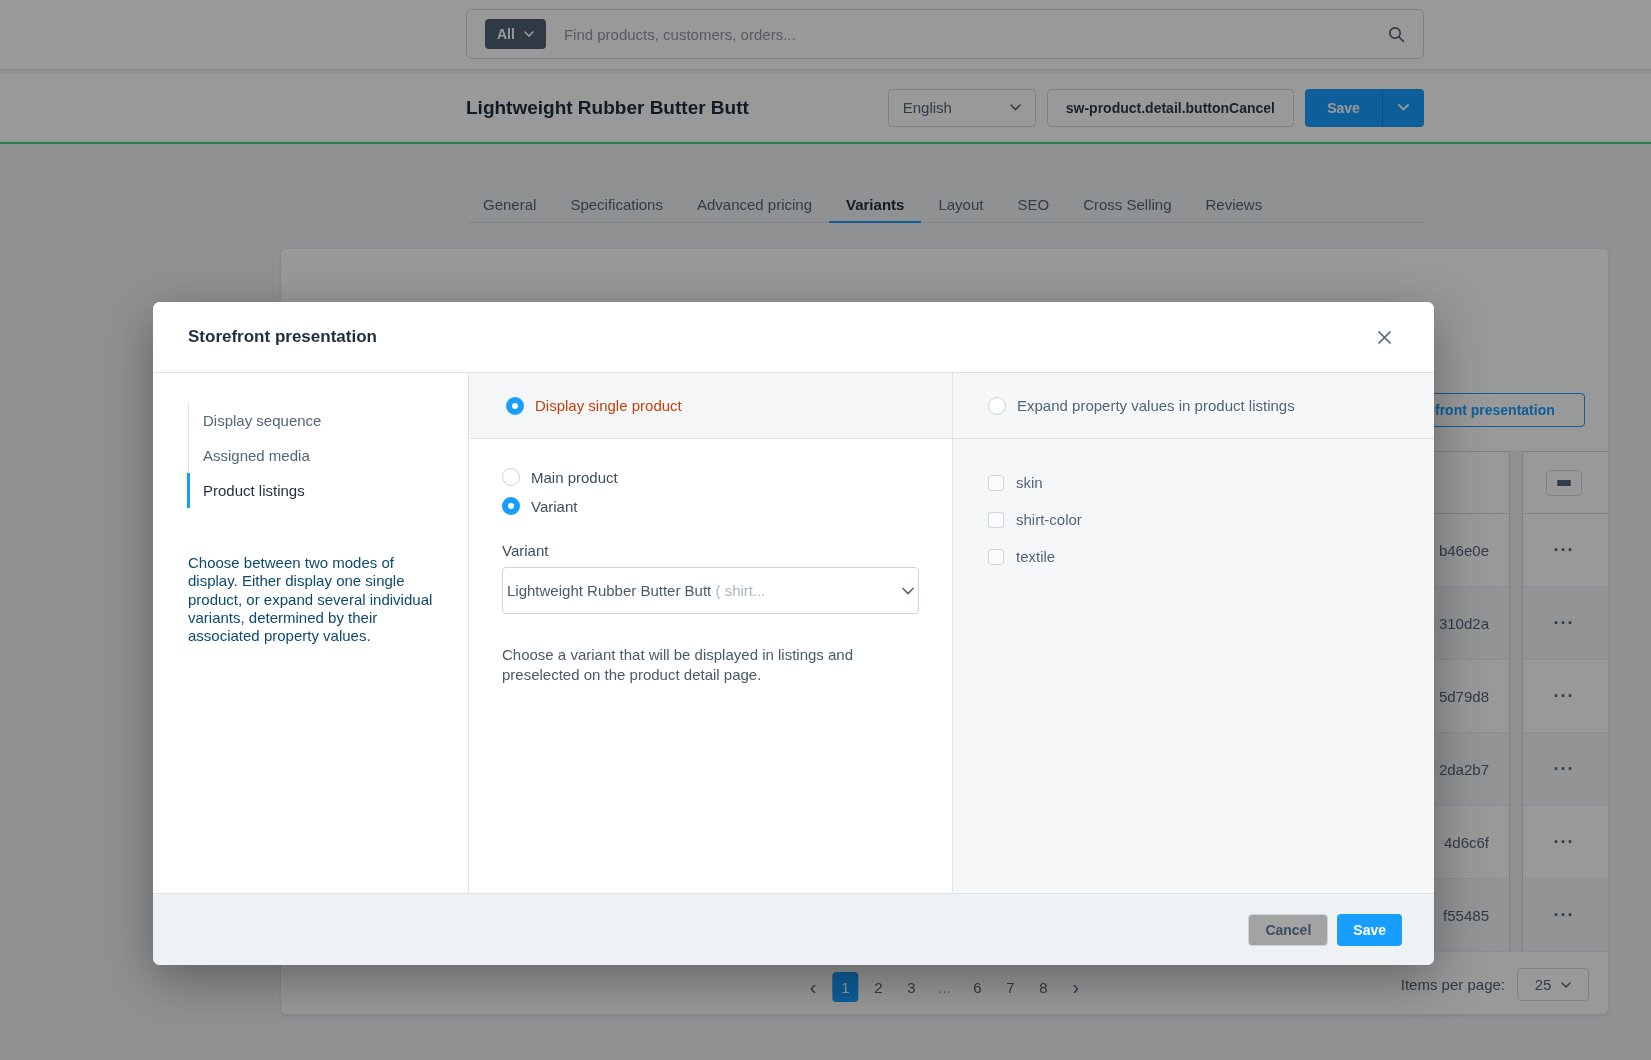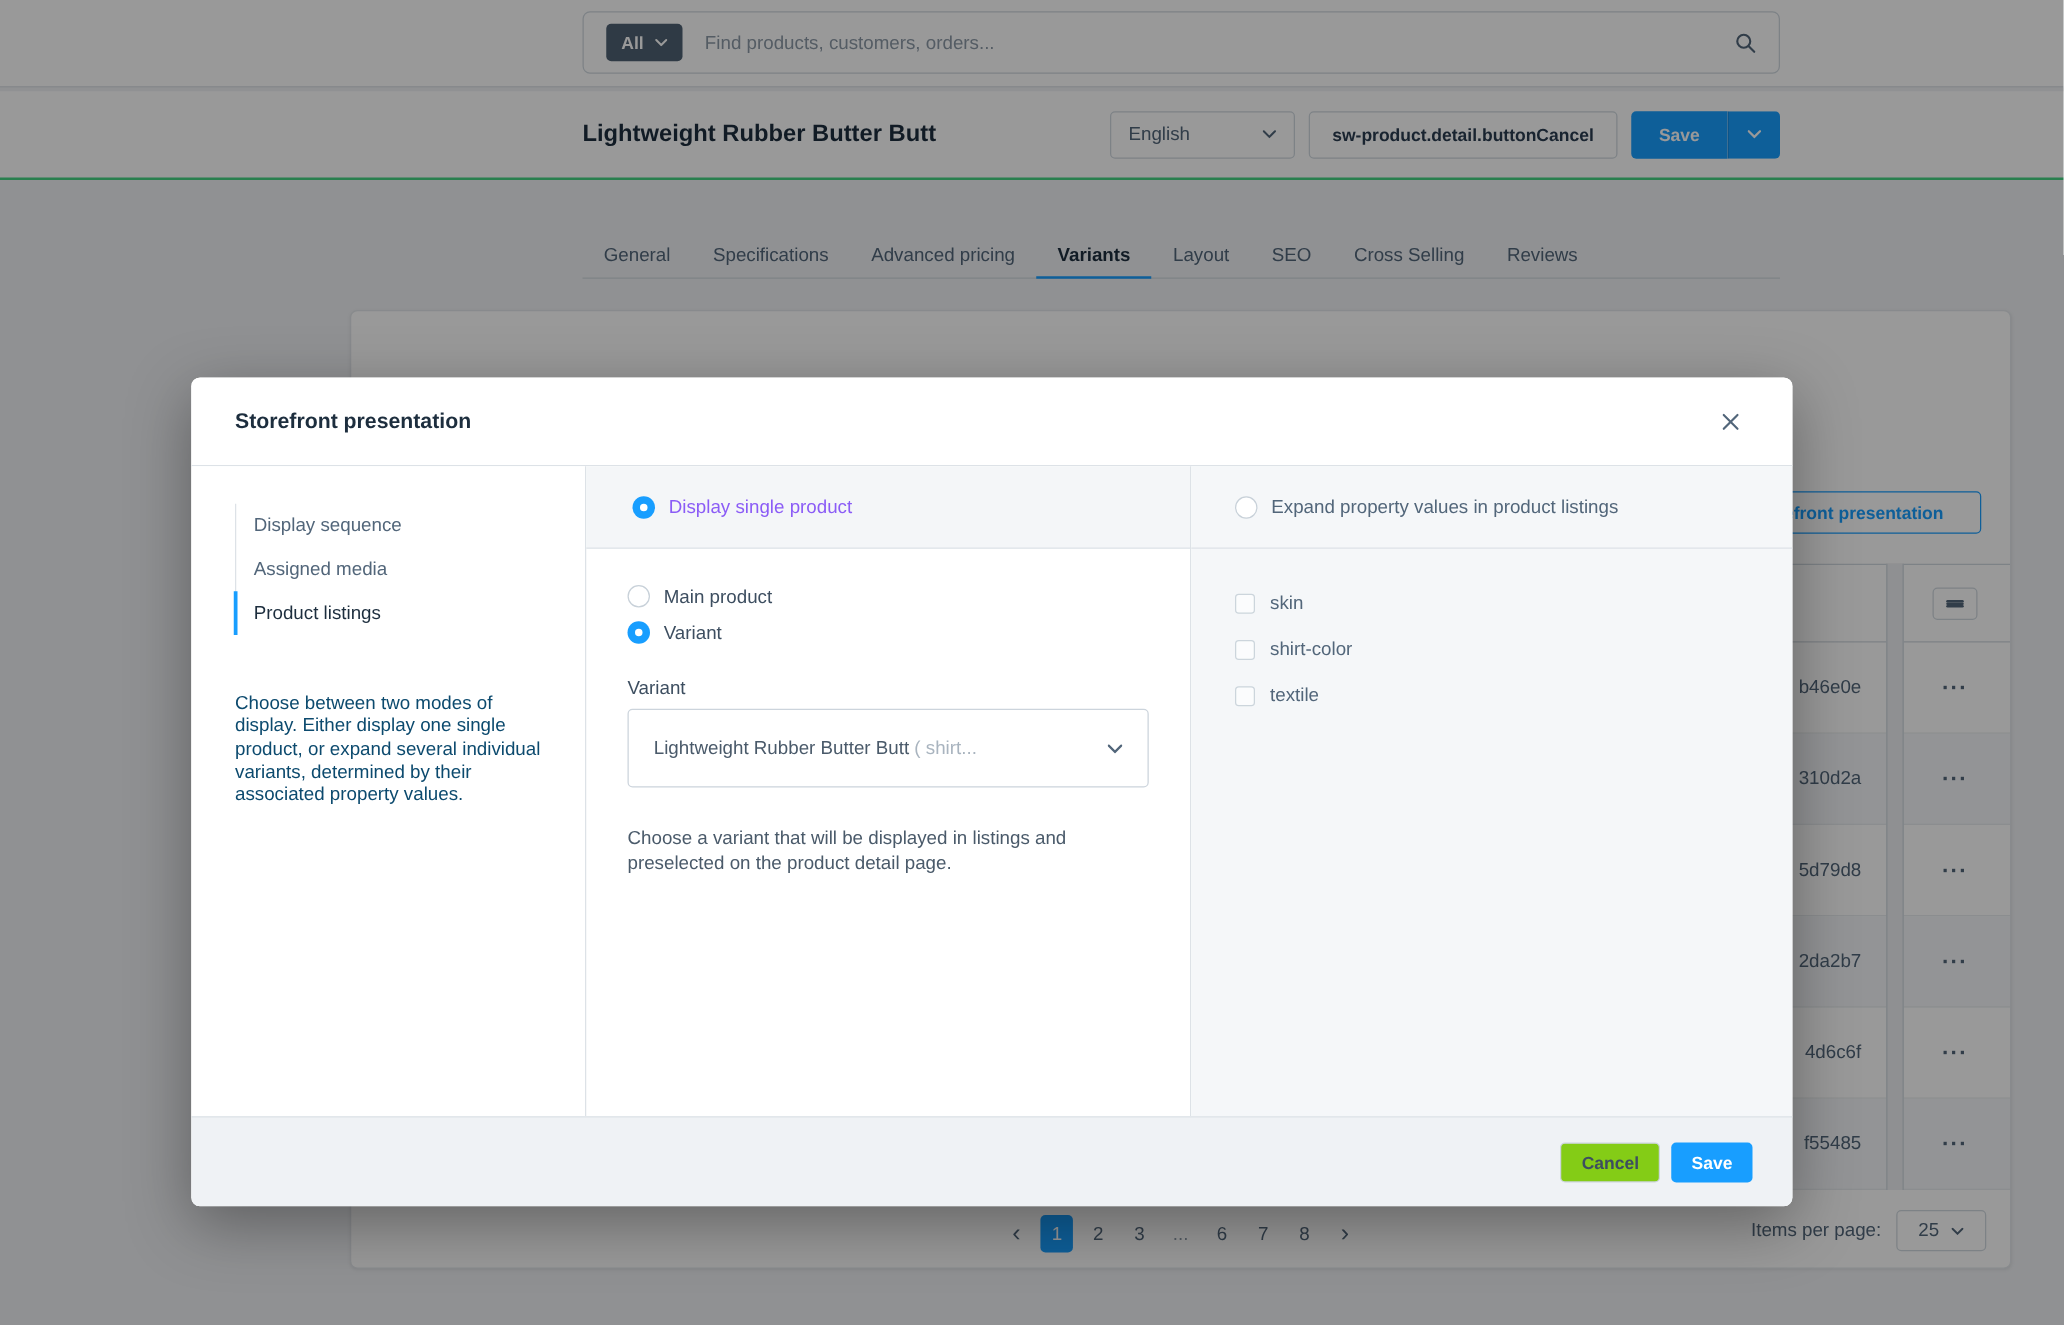--- a/index.html
+++ b/index.html
@@ -73,42 +73,42 @@
   .m-left{width:315px;flex:none;background:#fff;padding:30px 34px 0 35px;}
   .m-nav{border-left:1px solid #dde2e7;}
   .m-nav-item{position:relative;padding:9px 0 9px 14px;font-size:15px;color:#52667a;cursor:pointer;}
   .m-nav-item.active{color:#1d2e3e;}
   .m-nav-item.active::before{content:'';position:absolute;left:-2px;top:0;bottom:0;width:3px;background:#189eff;}
   .m-desc{margin-top:46px;font-size:15px;line-height:1.22;color:#0c4a6e;width:252px;}
   .m-mid{width:485px;flex:none;border-left:1px solid #dde2e7;border-right:1px solid #dde2e7;background:#fff;
          display:flex;flex-direction:column;}
   .band{height:66px;flex:none;display:flex;align-items:center;gap:11px;padding-left:37px;border-bottom:1px solid #dde2e7;}
   .m-mid .band{background:#f4f6f8;}
-  .band-label{font-size:15px;color:#8b5cf6;}
+  .band-label{font-size:15px;color:#c2410c;}
   .m-right .band-label{color:#52667a;}
   .m-mid-content{padding:29px 33px 0;}
   .opt-row{display:flex;align-items:center;gap:11px;margin-bottom:11px;font-size:15px;color:#3d4e60;}
   .radio{width:18px;height:18px;border-radius:50%;background:#fff;border:1px solid #c8d1d9;position:relative;flex:none;cursor:pointer;}
   .radio.checked,.opt-row.active .radio{background:#189eff;border:none;}
   .radio.checked::after,.opt-row.active .radio::after{content:'';position:absolute;width:6px;height:6px;border-radius:50%;
       background:#fff;left:6px;top:6px;}
   .field-label{margin-top:27px;font-size:15px;color:#3d4e60;}
-  .select{margin-top:8px;height:63px;border:1px solid #ccd4dc;border-radius:4px;background:#fff;display:flex;
-          align-items:center;justify-content:space-between;padding:0 20px;cursor:pointer;}
+  .select{margin-top:8px;height:47px;border:1px solid #ccd4dc;border-radius:4px;background:#fff;display:flex;
+          align-items:center;justify-content:space-between;padding:0 4px;cursor:pointer;}
   .select-text{font-size:15px;color:#4a5a6a;white-space:nowrap;overflow:hidden;}
   .muted{color:#a9b4bf;}
   .help{margin-top:31px;font-size:15px;line-height:1.3;color:#4a5a6a;max-width:420px;}
   .m-right{flex:1;background:#f5f7f9;display:flex;flex-direction:column;}
   .m-right .band{padding-left:35px;}
   .prop-list{padding:35px 0 0 35px;text-align:right;}
   .prop{display:flex;align-items:center;gap:12px;margin-bottom:20px;font-size:15px;color:#52667a;}
   .cb{width:16px;height:16px;border-radius:3px;border:1px solid #ccd5dc;background:#fbfcfd;flex:none;cursor:pointer;}
   .m-foot{height:72px;flex:none;background:#eff2f5;border-top:1px solid #dde2e7;display:flex;align-items:center;
           justify-content:flex-end;gap:9px;padding-right:32px;}
-  .btn-cancel{height:32px;padding:0 16px;background:#84cc16;border:1px solid #ccd4dc;border-radius:4px;font-size:14px;
+  .btn-cancel{height:32px;padding:0 16px;background:#a3a3a3;border:1px solid #ccd4dc;border-radius:4px;font-size:14px;
               font-weight:bold;color:#3d4e60;cursor:pointer;font-family:inherit;}
   .btn-save{height:32px;padding:0 16px;background:#189eff;border:none;border-radius:4px;font-size:14px;font-weight:bold;
             color:#fff;cursor:pointer;font-family:inherit;}
   svg{display:block;}
 </style>
 </head>
 <body>
 
 <div class="stage">
 

